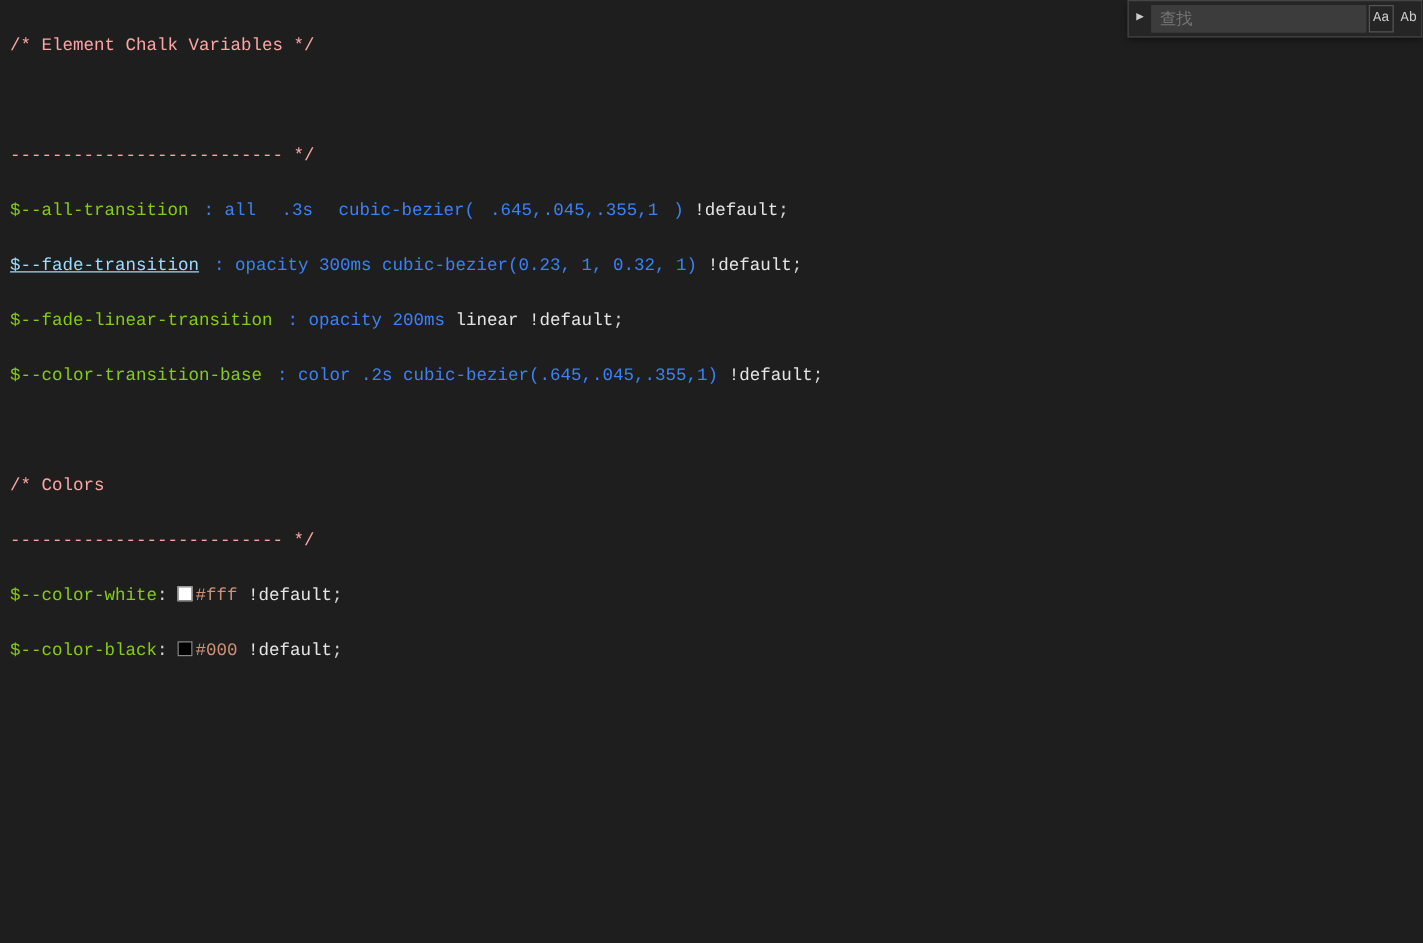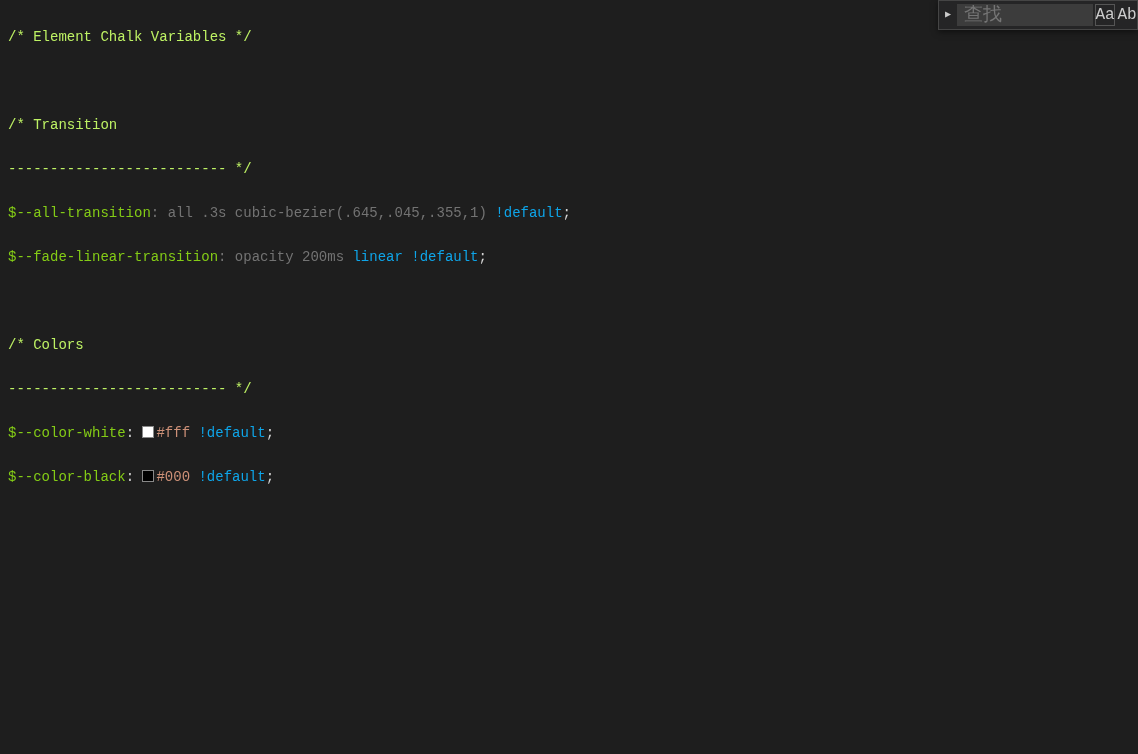--- a/index.html
+++ b/index.html
@@ -12,26 +12,26 @@
     overflow: hidden;
     width: 1138px;
     height: 754px;
     position: relative;
   }
   .editor {
     padding: 4px 8px;
     white-space: pre;
   }
   .line { display: block; }
-  .c-comment { color: #bef264; }
+  .c-comment { color: #fca5a5; }
   .c-var { color: #84cc16; }
   .c-var-underline { color: #9cdcfe; text-decoration: underline; }
   .c-punct { color: #d4d4d4; }
-  .c-value { color: #737373; }
-  .c-default { color: #0ea5e9; margin-top: 19px; }
+  .c-value { color: #3b82f6; margin-left: 12px; }
+  .c-default { color: #e5e5e5; margin-top: 19px; }
   .c-hex { color: #ce9178; }
   .swatch {
     display: inline-block;
     width: 12px;
     height: 12px;
     border: 1px solid #888;
     vertical-align: -1px;
     margin-right: 2px;
   }
 
@@ -54,58 +54,59 @@
     align-items: center;
     justify-content: center;
     color: #ccc;
     cursor: pointer;
     font-size: 10px;
   }
   .find-input {
     background: #3c3c3c;
     border: 1px solid #3c3c3c;
     color: #ccc;
-    font-size: 19px;
+    font-size: 13px;
     padding: 2px 6px;
-    width: 136px;
+    width: 172px;
     height: 22px;
     outline: none;
     font-family: inherit;
   }
   .find-opt {
     width: 20px;
     height: 22px;
     display: inline-flex;
     align-items: center;
     justify-content: center;
     color: #ccc;
-    font-size: 16px;
+    font-size: 11px;
     border: 1px solid transparent;
     margin-left: 2px;
     cursor: pointer;
   }
   .find-opt.boxed { border-color: #555; }
 </style>
 </head>
 <body>
 
 <div class="find-bar">
   <div class="find-toggle">▶</div>
   <input class="find-input" placeholder="查找" style="">
   <div class="find-opt boxed">Aa</div>
   <div class="find-opt">Ab</div>
 </div>
 
 <div class="editor">
 <span class="line"><span class="c-comment">/* Element Chalk Variables */</span></span>
 <span class="line"> </span>
-<span class="line"><span class="c-comment">/* Transition</span></span>
 <span class="line"><span class="c-comment">-------------------------- */</span></span>
 <span class="line"><span class="c-var">$--all-transition</span><span class="c-value">: all </span><span class="c-value">.3s</span><span class="c-value"> cubic-bezier(</span><span class="c-value">.645,.045,.355,1</span><span class="c-value">)</span><span class="c-default"> !default</span><span class="c-punct">;</span></span>
+<span class="line"><span class="c-var-underline">$--fade-transition</span><span class="c-value">: opacity 300ms cubic-bezier(0.23, 1, 0.32, 1)</span><span class="c-default"> !default</span><span class="c-punct">;</span></span>
 <span class="line"><span class="c-var">$--fade-linear-transition</span><span class="c-value">: opacity 200ms </span><span class="c-default">linear</span><span class="c-default"> !default</span><span class="c-punct">;</span></span>
+<span class="line"><span class="c-var">$--color-transition-base</span><span class="c-value">: color .2s cubic-bezier(.645,.045,.355,1)</span><span class="c-default"> !default</span><span class="c-punct">;</span></span>
 <span class="line"> </span>
 <span class="line"><span class="c-comment">/* Colors</span></span>
 <span class="line"><span class="c-comment">-------------------------- */</span></span>
 <span class="line"><span class="c-var">$--color-white</span><span class="c-punct">: </span><span class="swatch" style="background:#fff"></span><span class="c-hex">#fff</span><span class="c-default"> !default</span><span class="c-punct">;</span></span>
 <span class="line"><span class="c-var">$--color-black</span><span class="c-punct">: </span><span class="swatch" style="background:#000"></span><span class="c-hex">#000</span><span class="c-default"> !default</span><span class="c-punct">;</span></span>
 <span class="line"> </span>
 
 
 
 

